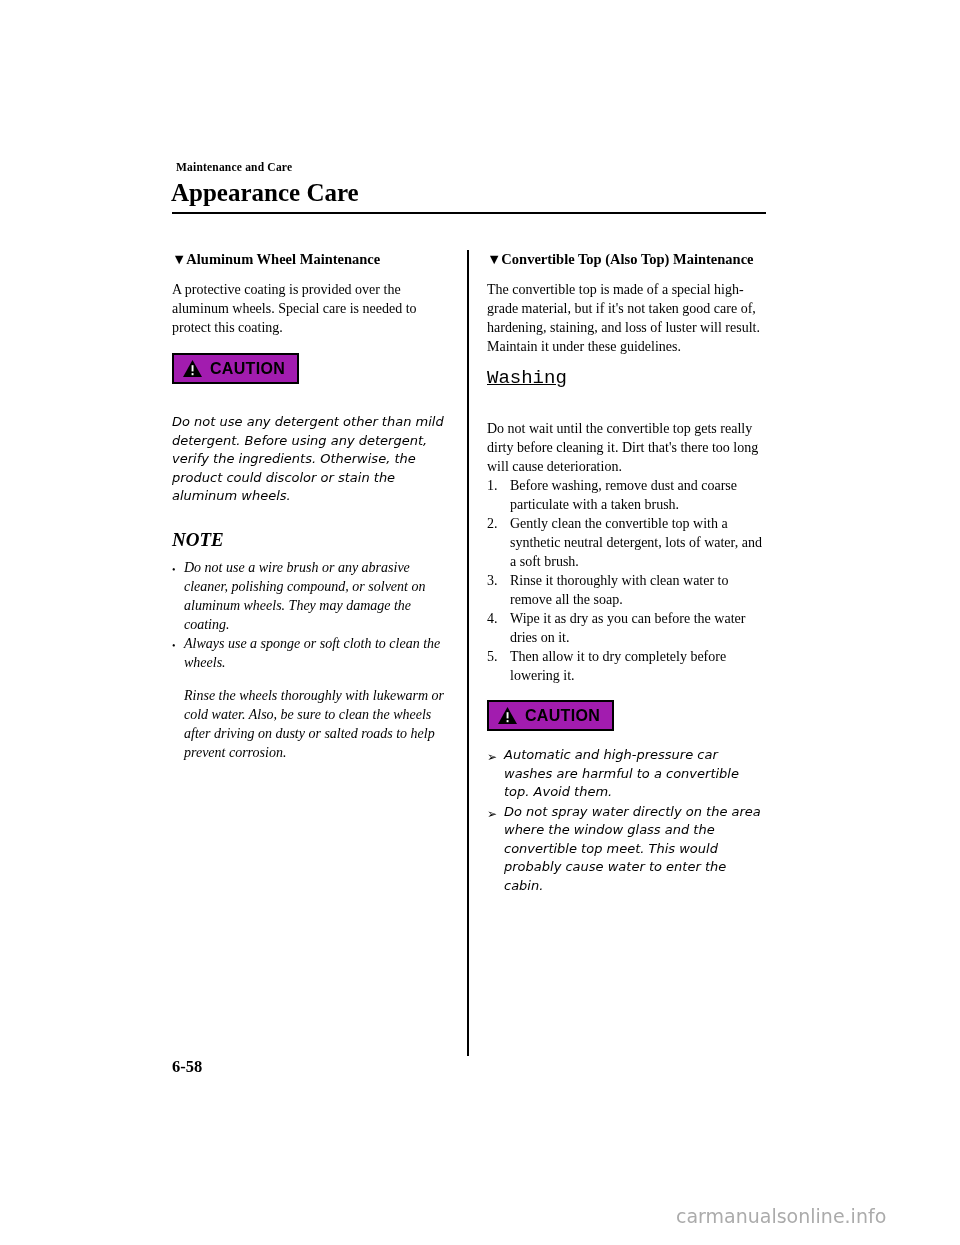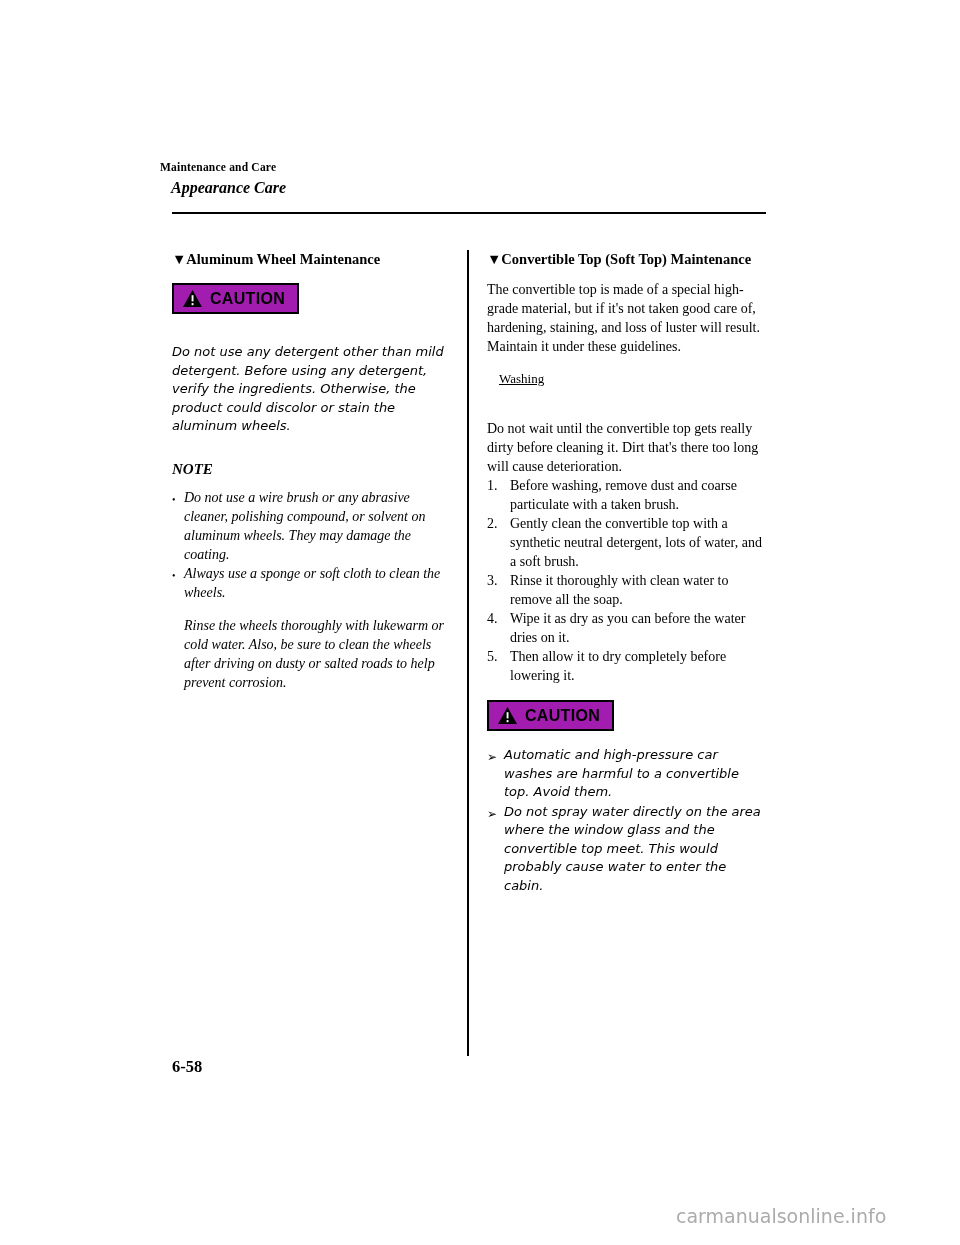--- a/index.html
+++ b/index.html
@@ -8,26 +8,26 @@
     height: 1245px;
     background: #ffffff;
     position: relative;
     font-family: "Liberation Serif", serif;
     color: #000;
     overflow: hidden;
   }
 
   
   .breadcrumb {
-    position: absolute; left: 160px; top: 161px;
+    position: absolute; left: 176px; top: 161px;
     font-size: 11.5px; font-weight: bold; letter-spacing: 0.2px;
   }
   .page-title {
     position: absolute; left: 171px; top: 179px;
-    font-size: 16px; font-weight: bold; font-style: italic;
+    font-size: 25px; font-weight: bold;
   }
   .head-rule {
     position: absolute; left: 172px; top: 212px;
     width: 594px; height: 2px; background: #000;
   }
 
   
   .divider {
     position: absolute; left: 467px; top: 250px;
     width: 1.5px; height: 806px; background: #000;
@@ -62,28 +62,28 @@
   
   .sans-italic {
     font-family: "DejaVu Sans", sans-serif;
     font-style: italic; font-size: 13px; line-height: 18.5px;
   }
   .caution-text { margin: 14px 0 24px 0; }
 
   
   .note-label {
     font-weight: bold; font-style: italic;
-    font-size: 15px; margin: 4px 0 9px 0;
+    font-size: 19px; margin: 4px 0 9px 0;
   }
   .note-item { display: flex; font-style: italic; }
   .note-bullet { flex: 0 0 12px; font-size: 10px; padding-top: 2px; font-style: normal; }
   .note-cont { font-style: italic; margin-left: 12px; }
 
   
-  .washing-heading { text-decoration: underline; font-size: 13px; margin: 2px 0 12px 12px; }
+  .washing-heading { text-decoration: underline; font-size: 19px; margin: 2px 0 12px 0; font-family: Liberation Mono, monospace; }
   .step { display: flex; }
   .step-num { flex: 0 0 23px; }
 
   
   .arrow-item { display: flex; margin-bottom: 1px; }
   .arrow-marker { flex: 0 0 17px; font-style: normal; font-size: 12px; padding-top: 2px; }
 
   
   .page-num {
     position: absolute; left: 172px; top: 1057px;
@@ -104,20 +104,21 @@
 
 <div class="divider"></div>
 
 <div class="col col-left">
 
   <div class="sec-title">
     <span class="sec-marker">▼</span>
     <span>Aluminum Wheel Maintenance</span>
   </div>
 
+  <p class="body">A protective coating is provided over the aluminum wheels. Special care is needed to protect this coating.</p>
 
   <div class="caution-box">
     <svg class="warn-icon" width="19" height="17" viewBox="0 0 19 17" aria-hidden="true">
       <path d="M9.5 0 L19 17 L0 17 Z" fill="#000"></path>
       <rect x="8.6" y="5.2" width="1.9" height="6.2" fill="#fff"></rect>
       <rect x="8.6" y="13.1" width="1.9" height="2.1" fill="#fff"></rect>
     </svg>
     <span class="caution-label">CAUTION</span>
   </div>
 
@@ -135,21 +136,21 @@
   </div>
 
   <p class="note-cont">Rinse the wheels thoroughly with lukewarm or cold water. Also, be sure to clean the wheels after driving on dusty or salted roads to help prevent corrosion.</p>
 
 </div>
 
 <div class="col col-right">
 
   <div class="sec-title">
     <span class="sec-marker">▼</span>
-    <span>Convertible Top (Soft Top) Maintenance</span>
+    <span>Convertible Top (Also Top) Maintenance</span>
   </div>
 
   <p class="body">The convertible top is made of a special high-grade material, but if it's not taken good care of, hardening, staining, and loss of luster will result. Maintain it under these guidelines.</p>
 
   <div class="washing-heading">Washing</div>
 
   <p class="body" style="margin-bottom:0;margin-top:31px;">Do not wait until the convertible top gets really dirty before cleaning it. Dirt that's there too long will cause deterioration.</p>
 
   <div class="step">
     <span class="step-num">1.</span>

